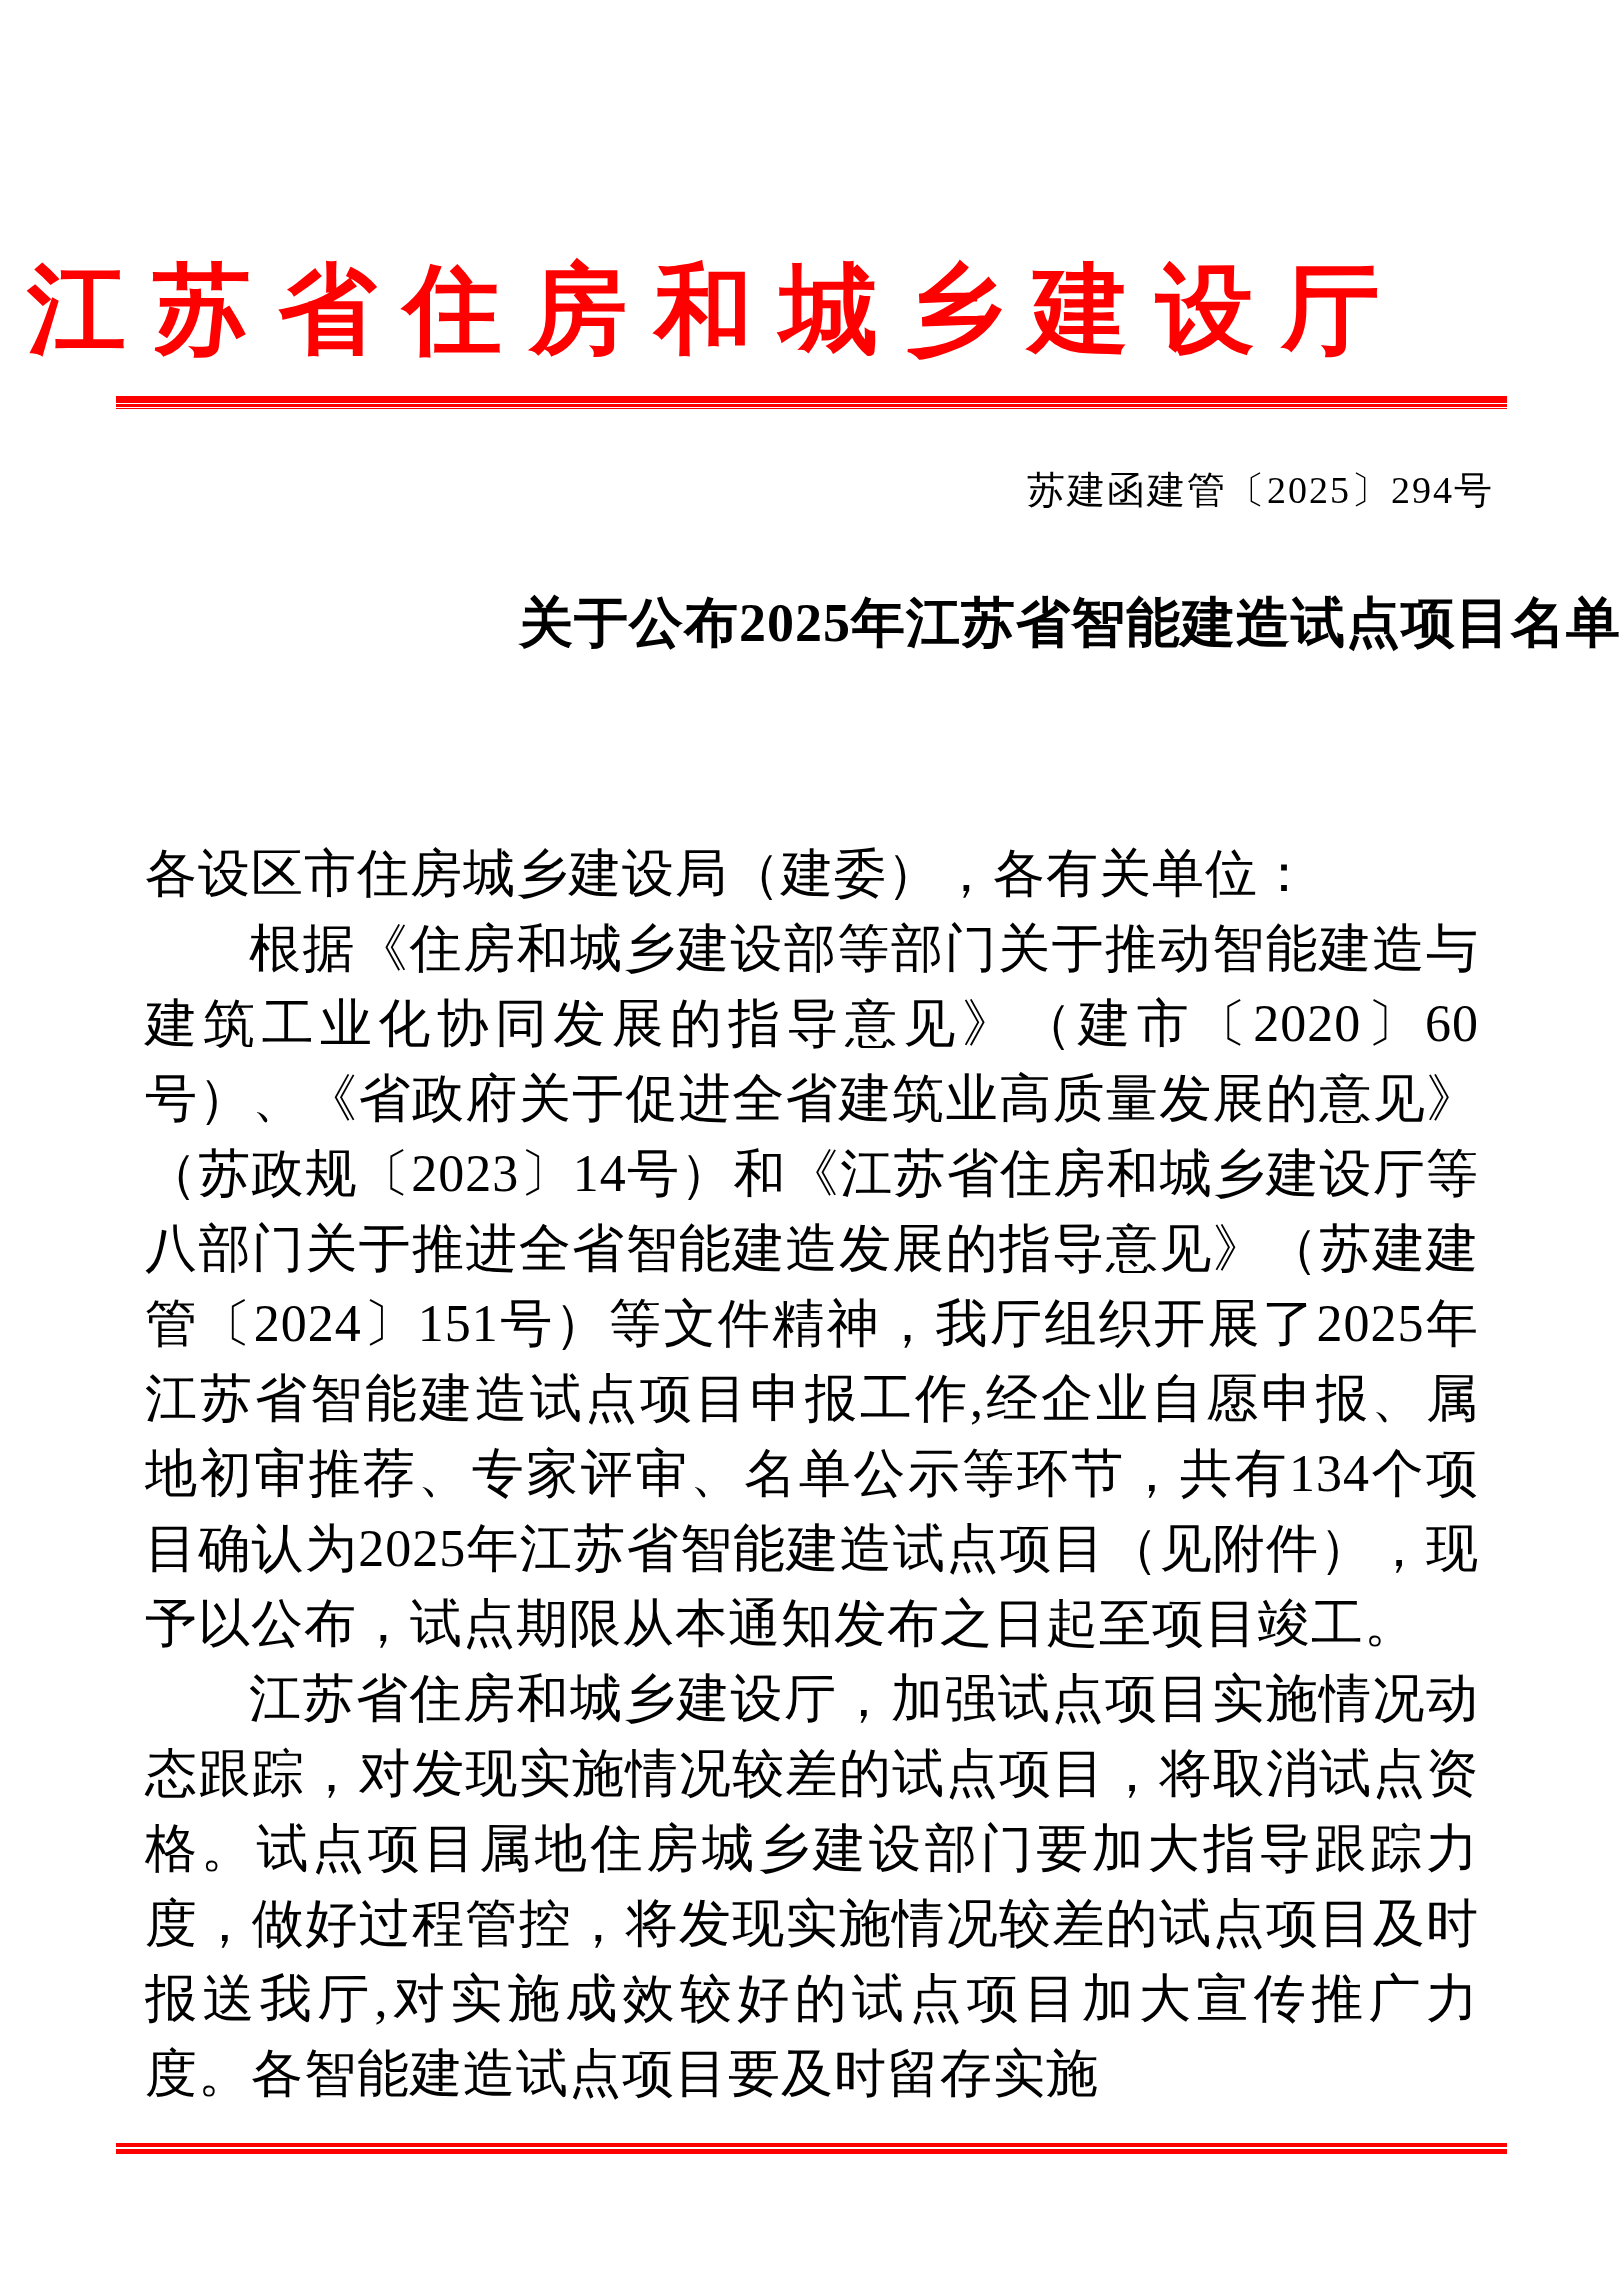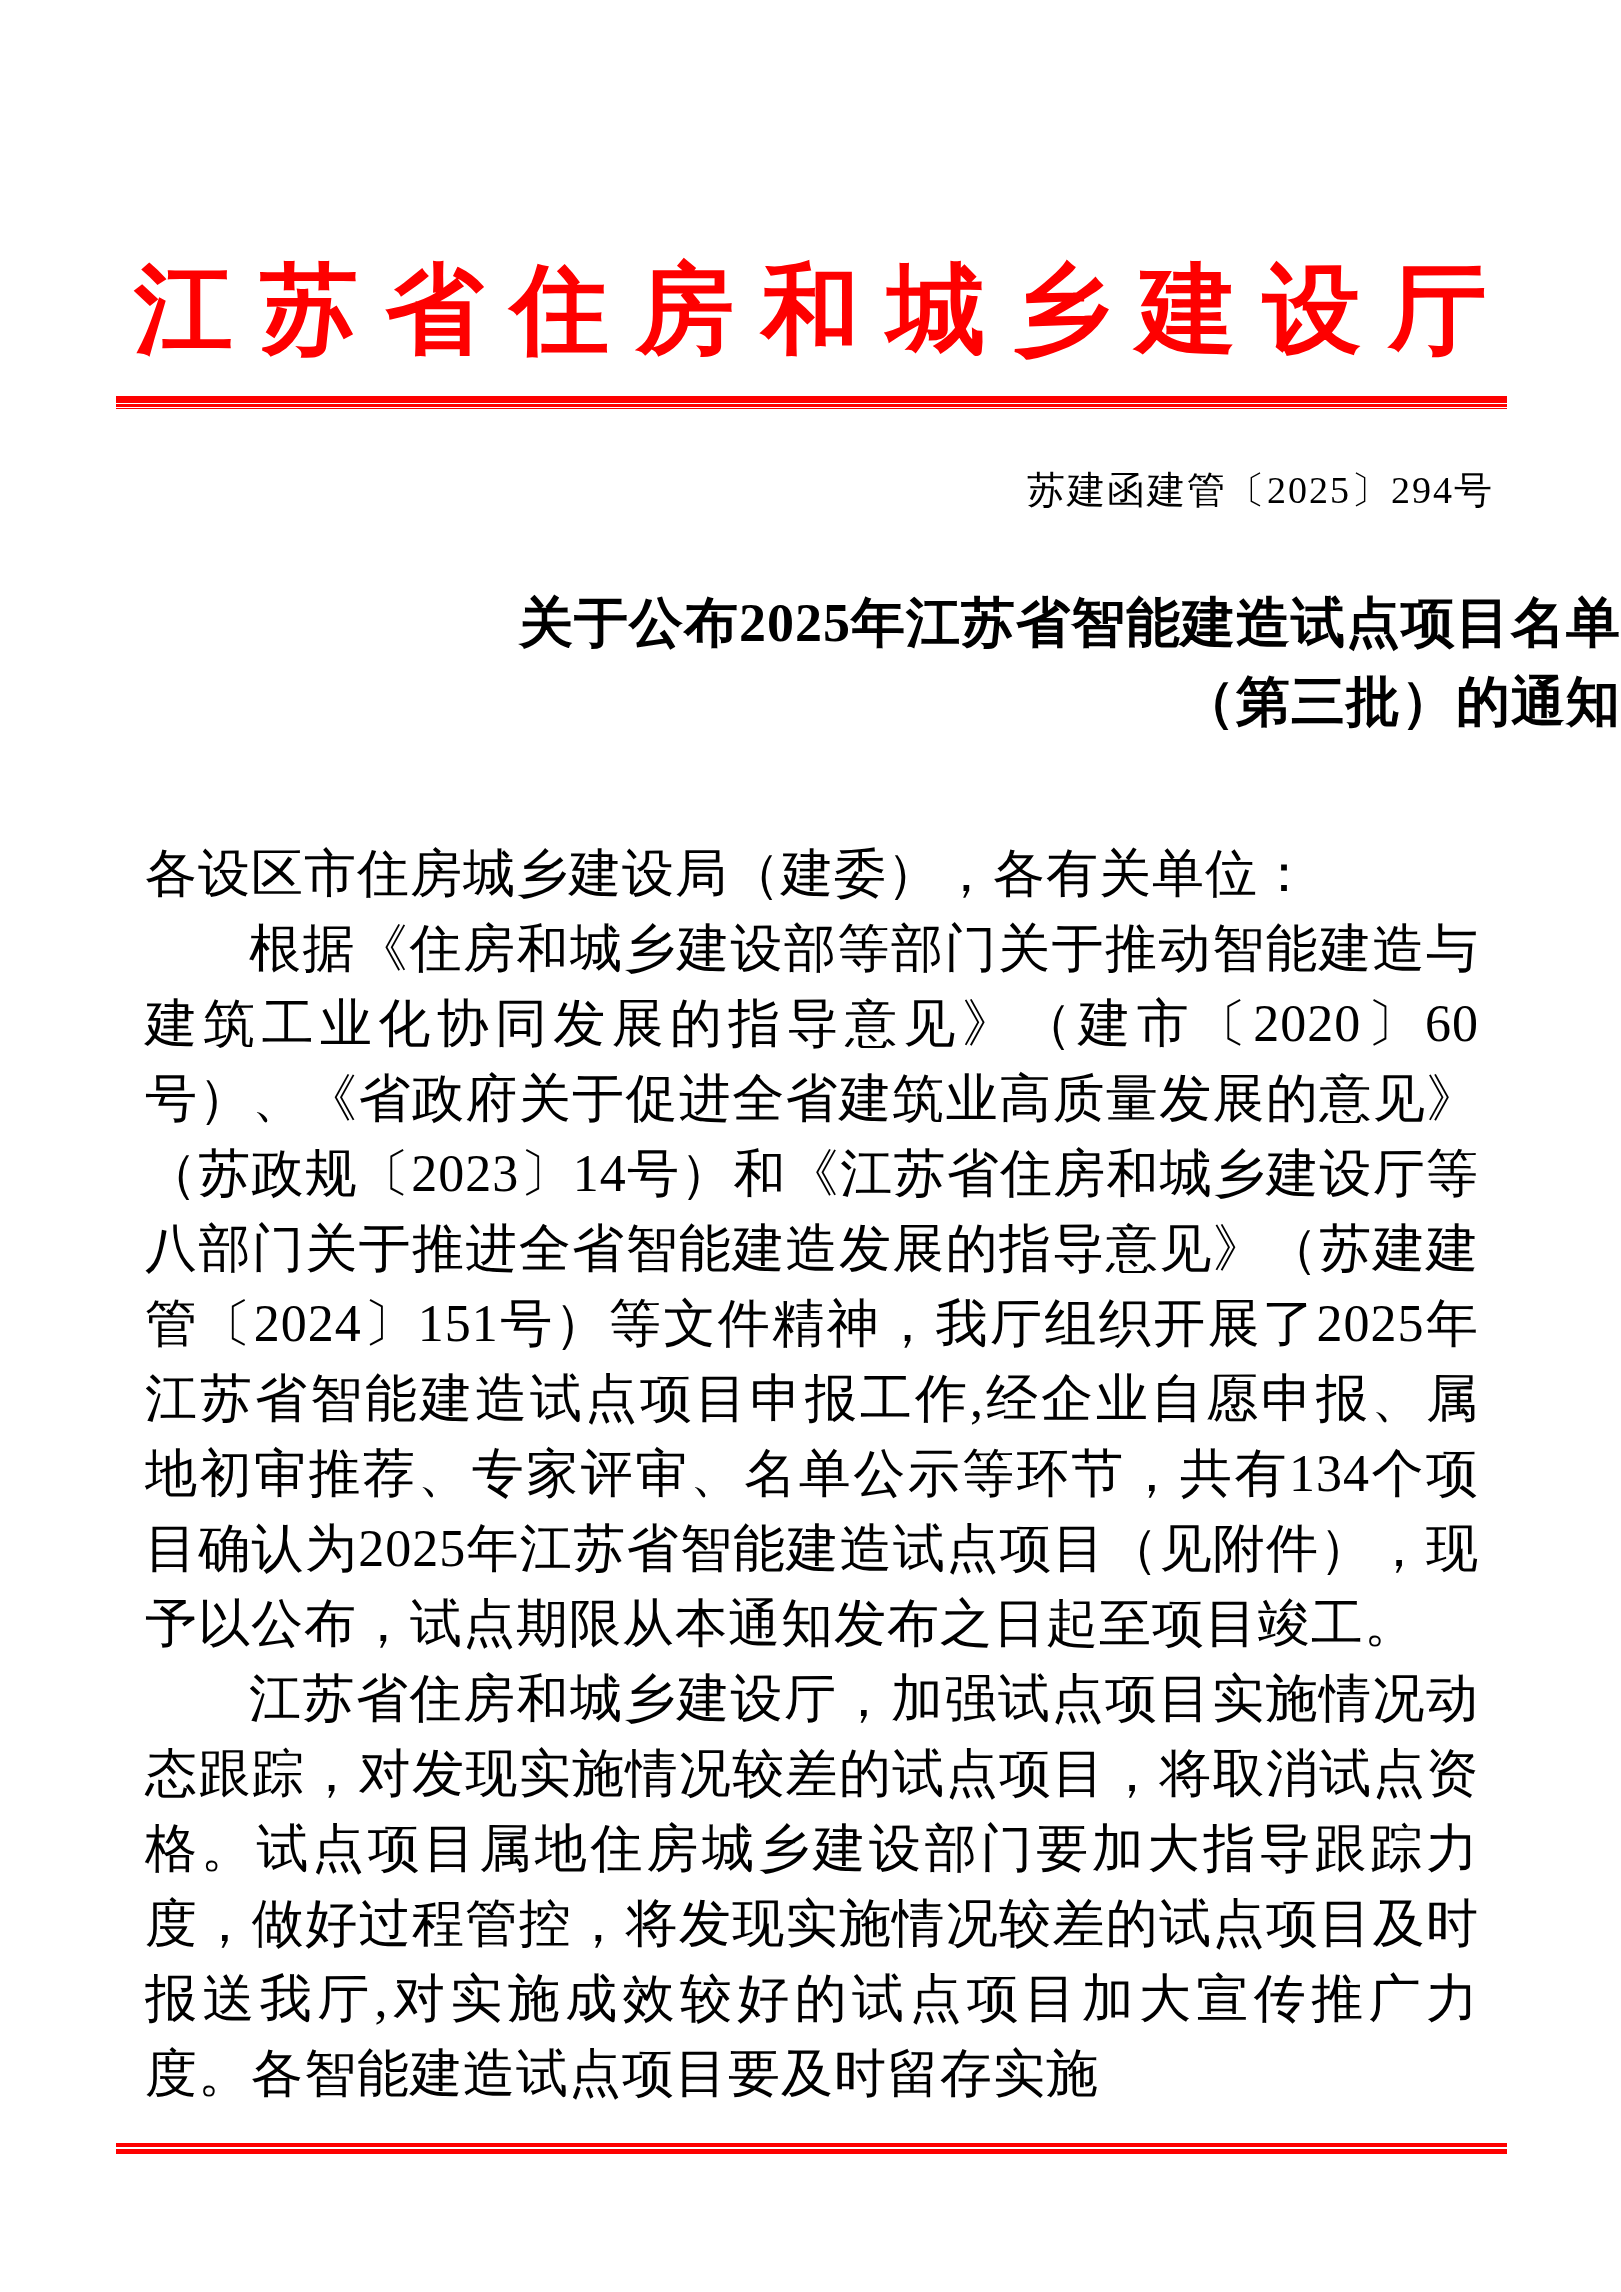--- a/index.html
+++ b/index.html
@@ -16,21 +16,20 @@
     overflow: hidden;
     font-family: "Liberation Serif", "DejaVu Serif", serif;
     color: #000000;
   }
   
   .org-name {
     position: absolute;
     top: 247px;
     left: 0;
     width: 100%;
-    text-align: center;
     font-size: 98px;
     line-height: 127px;
     font-weight: bold;
     color: #fe0000;
     letter-spacing: 27.4px;
     text-indent: 27.4px; 
     white-space: nowrap;
   }
   
   .rule-top {
@@ -108,21 +107,20 @@
 <div class="page">
 
   <div class="org-name">江苏省住房和城乡建设厅</div>
 
   <div class="rule-top"></div>
 
   <div class="doc-number">苏建函建管〔2025〕294号</div>
 
   <div class="notice-title">
     <div>关于公布2025年江苏省智能建造试点项目名单</div>
-    <div>（第三批）的通知</div>
   </div>
 
   <div class="body-text">
     <p>各设区市住房城乡建设局（建委），各有关单位：</p>
     <p class="indent">根据《住房和城乡建设部等部门关于推动智能建造与建筑工业化协同发展的指导意见》（建市〔2020〕60号）、《省政府关于促进全省建筑业高质量发展的意见》（苏政规〔2023〕14号）和《江苏省住房和城乡建设厅等八部门关于推进全省智能建造发展的指导意见》（苏建建管〔2024〕151号）等文件精神，我厅组织开展了2025年江苏省智能建造试点项目申报工作,经企业自愿申报、属地初审推荐、专家评审、名单公示等环节，共有134个项目确认为2025年江苏省智能建造试点项目（见附件），现予以公布，试点期限从本通知发布之日起至项目竣工。</p>
     <p class="indent">江苏省住房和城乡建设厅，加强试点项目实施情况动态跟踪，对发现实施情况较差的试点项目，将取消试点资格。试点项目属地住房城乡建设部门要加大指导跟踪力度，做好过程管控，将发现实施情况较差的试点项目及时报送我厅,对实施成效较好的试点项目加大宣传推广力度。各智能建造试点项目要及时留存实施</p>
   </div>
 
   <div class="rule-bottom"></div>
 

